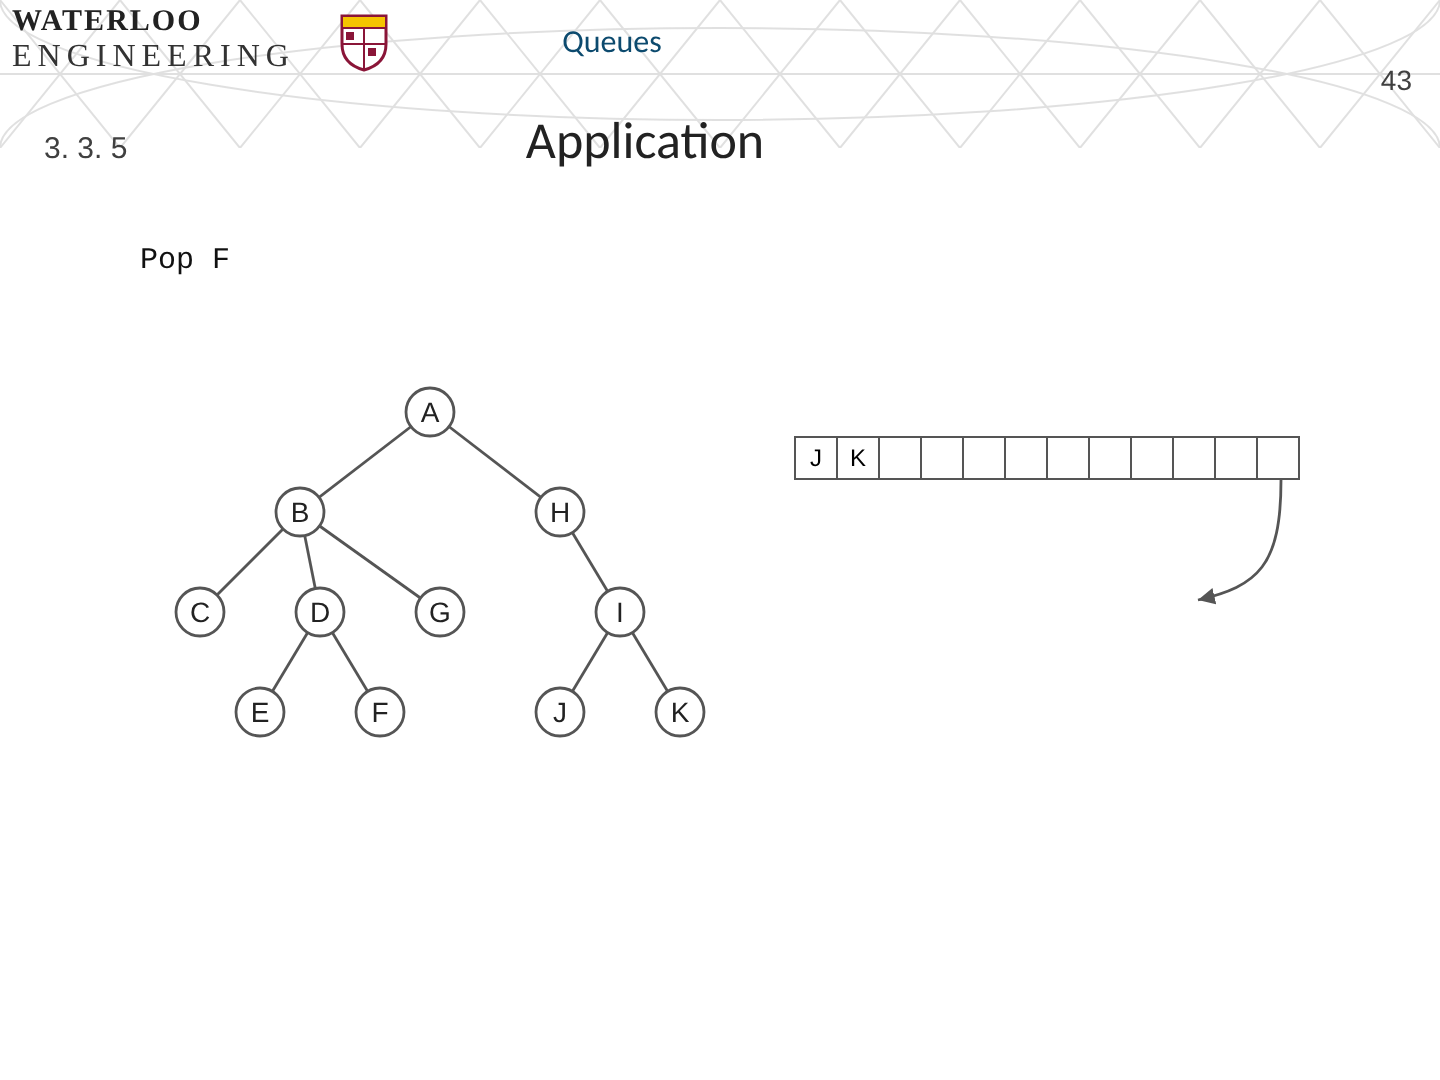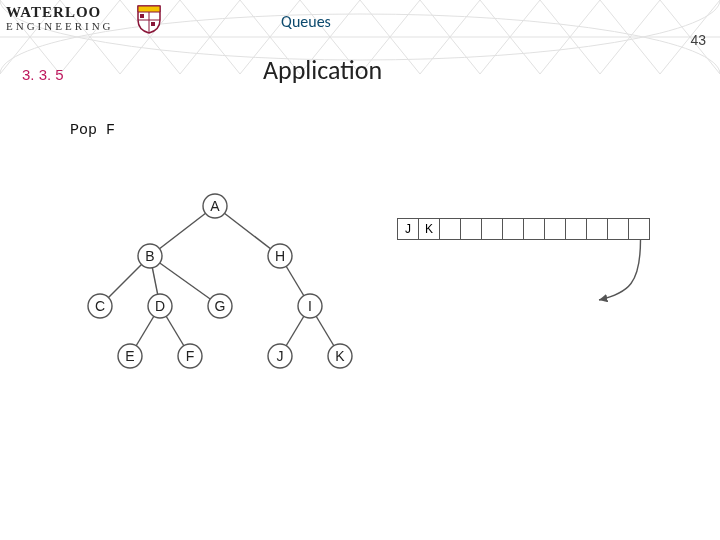--- a/index.html
+++ b/index.html
@@ -1,25 +1,25 @@
 <!DOCTYPE html>
 <html><head>
 <meta charset="utf-8">
 <style>
   * { margin: 0; padding: 0; box-sizing: border-box; }
   html, body { width: 720px; height: 540px; font-family: Arial, Helvetica, sans-serif; background: #fff; overflow: hidden; position: relative; }
   .bg-pattern { position: absolute; top: 0; left: 0; width: 720px; height: 74px; opacity: 0.25; }
   .logo { position: absolute; top: 4px; left: 6px; display: flex; align-items: center; gap: 22px; justify-content: space-between; }
   .logo-word { font-family: Georgia, 'Times New Roman', serif; color: #222; }
   .logo-word .w1 { font-size: 15px; font-weight: 700; letter-spacing: 1px; display: block; line-height: 1; }
-  .logo-word .w2 { font-size: 11px; letter-spacing: 3px; display: block; line-height: 1.2; color: #333; }
+  .logo-word .w2 { font-size: 16px; letter-spacing: 3px; display: block; line-height: 1.2; color: #333; }
   .shield { width: 26px; height: 30px; }
   .header-title { position: absolute; top: 12px; left: 0; width: 612px; text-align: center; font-family: Calibri, Arial, sans-serif; font-size: 16px; color: #0c4a6e; }
   .page-num { position: absolute; top: 32px; right: 14px; font-size: 14px; color: #404040; }
-  .section-num { position: absolute; top: 66px; left: 22px; font-size: 15px; color: #be185d; }
+  .section-num { position: absolute; top: 66px; left: 22px; font-size: 15px; color: #404040; }
   .slide-title { position: absolute; top: 54px; left: 0; width: 645px; text-align: center; font-size: 26px; color: #222; font-family: Calibri, Arial, sans-serif; }
   .body-text { position: absolute; top: 122px; left: 70px; font-size: 15px; color: #111; font-family: Liberation Mono, monospace; }
   .diagram { position: absolute; top: 190px; left: 60px; }
   .queue-area { position: absolute; top: 218px; left: 398px; }
   .queue-row { display: flex; }
   .cell { width: 22px; height: 22px; border: 1px solid #555; margin-left: -1px; font-size: 12px; display: flex; align-items: center; justify-content: center; }
   .output-row { position: absolute; top: 86px; left: 30px; font-size: 14px; letter-spacing: 6px; color: #222; white-space: pre; }
   .output-row .accent { color: #1aa9a0; letter-spacing: 0; }
   .edge { stroke: #555; stroke-width: 1.4; fill: none; }
   .node-circ { fill: #fff; stroke: #555; stroke-width: 1.4; }

